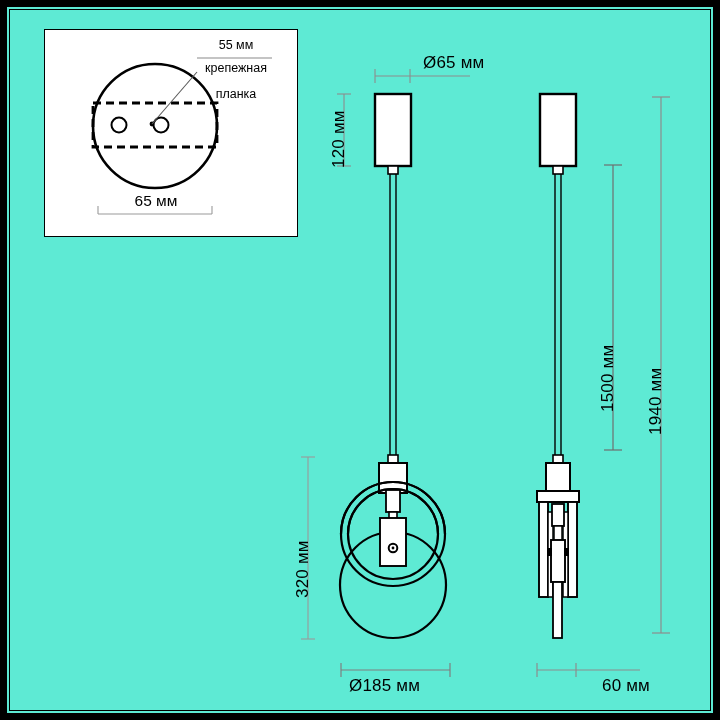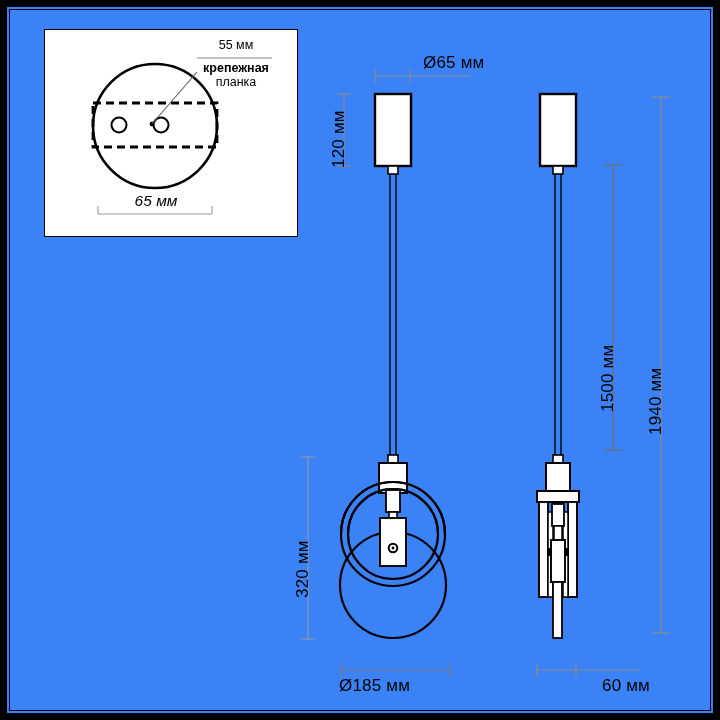--- a/index.html
+++ b/index.html
@@ -7,21 +7,21 @@
     padding: 0;
     background: #ffffff;
   }
   body {
     font-family: "Liberation Sans", sans-serif;
   }
   #page {
     position: relative;
     width: 720px;
     height: 720px;
-    background: #3b82f6;
+    background: #5eead4;
     overflow: hidden;
   }
   
   .frame-outer {
     position: absolute;
     left: 0; top: 0;
     width: 720px; height: 720px;
     box-sizing: border-box;
     border: 7px solid #000000;
   }
@@ -48,21 +48,21 @@
     width: 720px; height: 720px;
   }
   
   .lbl {
     position: absolute;
     color: #000000;
     font-family: "Liberation Sans", sans-serif;
     white-space: nowrap;
     line-height: 1.12;
   }
-  .lbl-h { font-size: 15.5px; font-style: italic; }
+  .lbl-h { font-size: 15.5px; }
   .lbl-small { font-size: 12.5px; text-align: center; }
   .lbl-vert {
     transform-origin: 0 0;
     transform: rotate(-90deg);
   }
   .lbl-big { font-size: 17px; letter-spacing: 0.2px; }
 </style>
 </head>
 <body>
 
@@ -242,33 +242,33 @@
 
     <g>
       <line x1="537" y1="670" x2="640" y2="670" stroke="#8c8c8c" stroke-width="1.2"></line>
       <line x1="537" y1="663" x2="537" y2="677" stroke="#8c8c8c" stroke-width="1.2"></line>
       <line x1="576" y1="663" x2="576" y2="677" stroke="#8c8c8c" stroke-width="1.2"></line>
     </g>
   </svg>
 
   <div class="lbl lbl-small" style="left:200px; top:38px; width:72px;">55 мм</div>
 
-  <div class="lbl lbl-small" style="left:186px; top:61px; width:100px;font-weight:bold;">крепежная</div>
-
-  <div class="lbl lbl-small" style="left:186px; top:75px; width:100px;">планка</div>
+  <div class="lbl lbl-small" style="left:186px; top:61px; width:100px;">крепежная</div>
+
+  <div class="lbl lbl-small" style="left:186px; top:87px; width:100px;">планка</div>
 
   <div class="lbl lbl-h" style="left:109px; top:192px; width:94px; text-align:center;">65 мм</div>
 
   <div class="lbl lbl-big" style="left:423px; top:53px;">Ø65 мм</div>
 
   <div class="lbl lbl-big lbl-vert" style="left:329px; top:168px;">120 мм</div>
 
   <div class="lbl lbl-big lbl-vert" style="left:293px; top:598px;">320 мм</div>
 
-  <div class="lbl lbl-big" style="left:339px; top:676px;">Ø185 мм</div>
+  <div class="lbl lbl-big" style="left:349px; top:676px;">Ø185 мм</div>
 
   <div class="lbl lbl-big lbl-vert" style="left:598px; top:412px;">1500 мм</div>
 
   <div class="lbl lbl-big lbl-vert" style="left:646px; top:435px;">1940 мм</div>
 
   <div class="lbl lbl-big" style="left:602px; top:676px;">60 мм</div>
 
 </div>
 
 </body></html>

